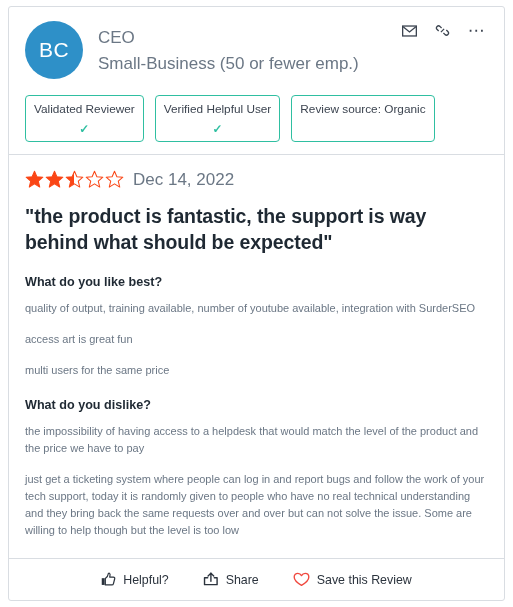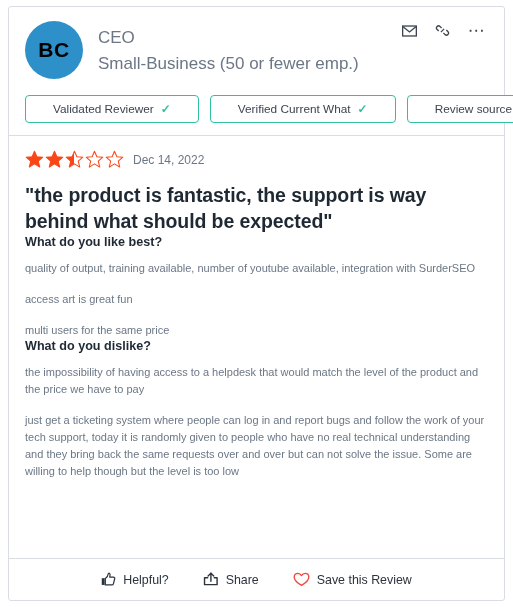--- a/index.html
+++ b/index.html
@@ -42,26 +42,26 @@
   }
   .identity {
     display: flex;
     align-items: flex-start;
   }
   .avatar {
     width: 58px;
     height: 58px;
     border-radius: 50%;
     background: #2e90c8;
-    color: #000000;
+    color: #ffffff;
     display: flex;
     align-items: center;
     justify-content: center;
     font-size: 21px;
-    font-weight: bold;
+    font-weight: normal;
     letter-spacing: 0.5px;
     flex: 0 0 auto;
   }
   .identity-text {
     margin-left: 15px;
     padding-top: 4px;
   }
   .reviewer-name {
     font-size: 13.5px;
     font-weight: bold;
@@ -99,29 +99,30 @@
 
   
   .badges {
     display: flex;
     gap: 11px;
     margin-top: 16px;
   }
   .badge {
     border: 1px solid #2fbfa1;
     border-radius: 4px;
-    padding: 6px 27px;
+    padding: 6px 8px;
     font-size: 11.8px;
     color: #3c4450;
     display: inline-flex;
     align-items: center;
     gap: 7px;
     background: #fff;
     white-space: nowrap;
     cursor: pointer;
+    flex-direction: column;
   }
   .badge .check {
     color: #2fbfa1;
     font-size: 12px;
     font-weight: bold;
     line-height: 1;
   }
 
   
   .card-body {
@@ -132,34 +133,34 @@
   .rating-row {
     display: flex;
     align-items: center;
     gap: 9px;
   }
   .stars {
     display: inline-flex;
     gap: 1px;
   }
   .review-date {
-    font-size: 12px;
+    font-size: 17px;
     color: #6b7785;
     padding-top: 1px;
   }
   .review-title {
     font-size: 19.5px;
     font-weight: bold;
     color: #1f2933;
     line-height: 1.35;
     margin: 13px 0 0 0;
     letter-spacing: -0.1px;
   }
 
-  .qa-block { }
+  .qa-block { margin-top: 19px; }
   .qa-question {
     font-size: 12.6px;
     font-weight: bold;
     color: #1f2933;
     margin-bottom: 11px;
   }
   .qa-para {
     font-size: 11px;
     color: #6b7785;
     line-height: 1.55;
@@ -220,21 +221,21 @@
           <div class="reviewer-company">Small-Business (50 or fewer emp.)</div>
         </div>
       </div>
 
       <div class="badges">
         <span class="badge">
           <span>Validated Reviewer</span>
           <span class="check">✓</span>
         </span>
         <span class="badge">
-          <span>Verified Current What</span>
+          <span>Verified Helpful User</span>
           <span class="check">✓</span>
         </span>
         <span class="badge">
           <span>Review source: Organic</span>
         </span>
       </div>
     </div>
 
     <div class="card-body">
 

